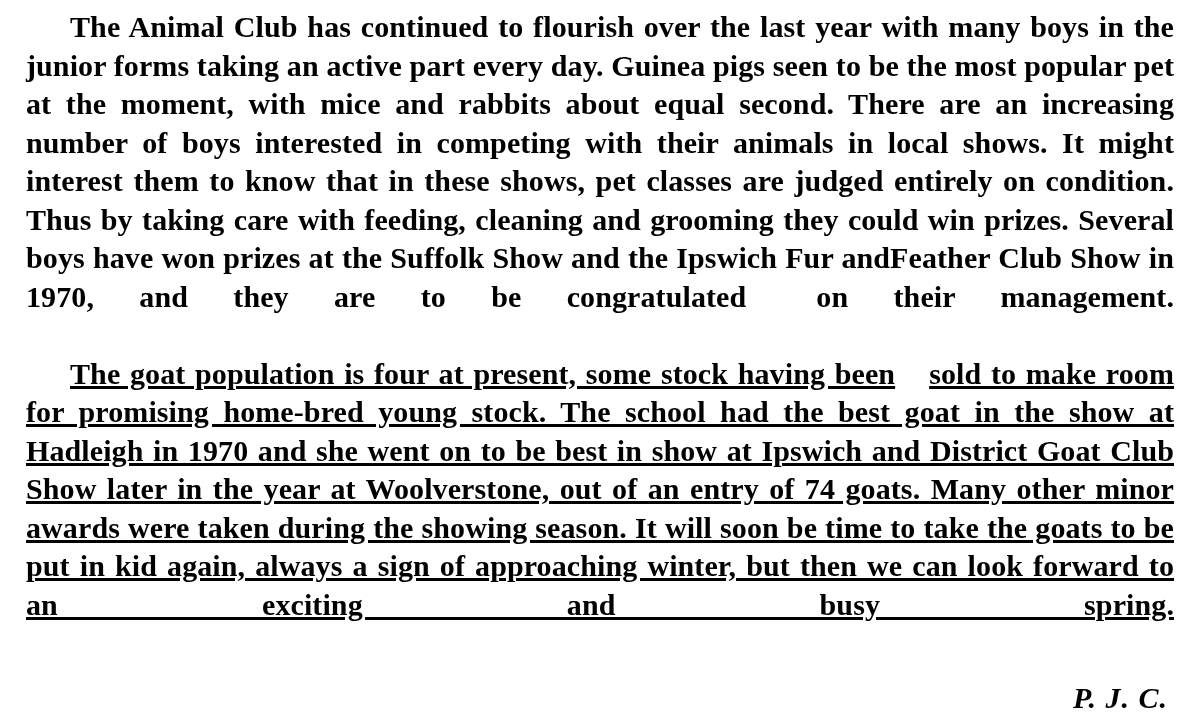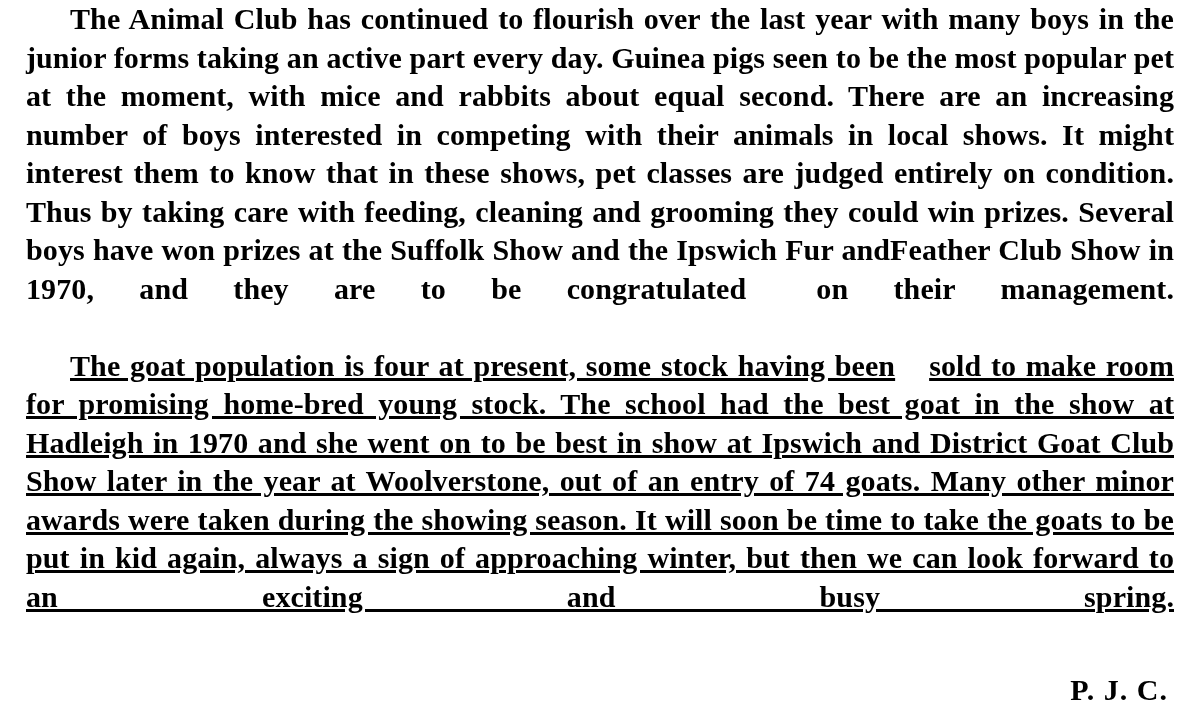--- a/index.html
+++ b/index.html
@@ -11,21 +11,21 @@
     width: 1200px;
     height: 715px;
     overflow: hidden;
     font-family: "Liberation Serif", "DejaVu Serif", serif;
     color: #000000;
   }
   .page {
     width: 1200px;
     height: 591px;
     box-sizing: border-box;
-    padding: 0 26px 6px 26px;
+    padding: 8px 26px 6px 26px;
     position: relative;
   }
   .para {
     font-size: 30px;
     line-height: 38.5px;
     text-align: justify;
     text-justify: inter-word;
     font-weight: 600;
     letter-spacing: 0.1px;
     margin: 0;
@@ -44,20 +44,21 @@
     display: inline-block;
     width: 100%;
   }
   .signature {
     font-size: 30px;
     font-weight: 600;
     text-align: right;
     margin-top: 18px;
     padding-right: 6px;
     letter-spacing: 1px;
+    font-style: italic;
   }
   .gap-wide {
     display: inline-block;
     width: 70px;
   }
   .gap-small {
     display: inline-block;
     width: 34px;
   }
 </style>

